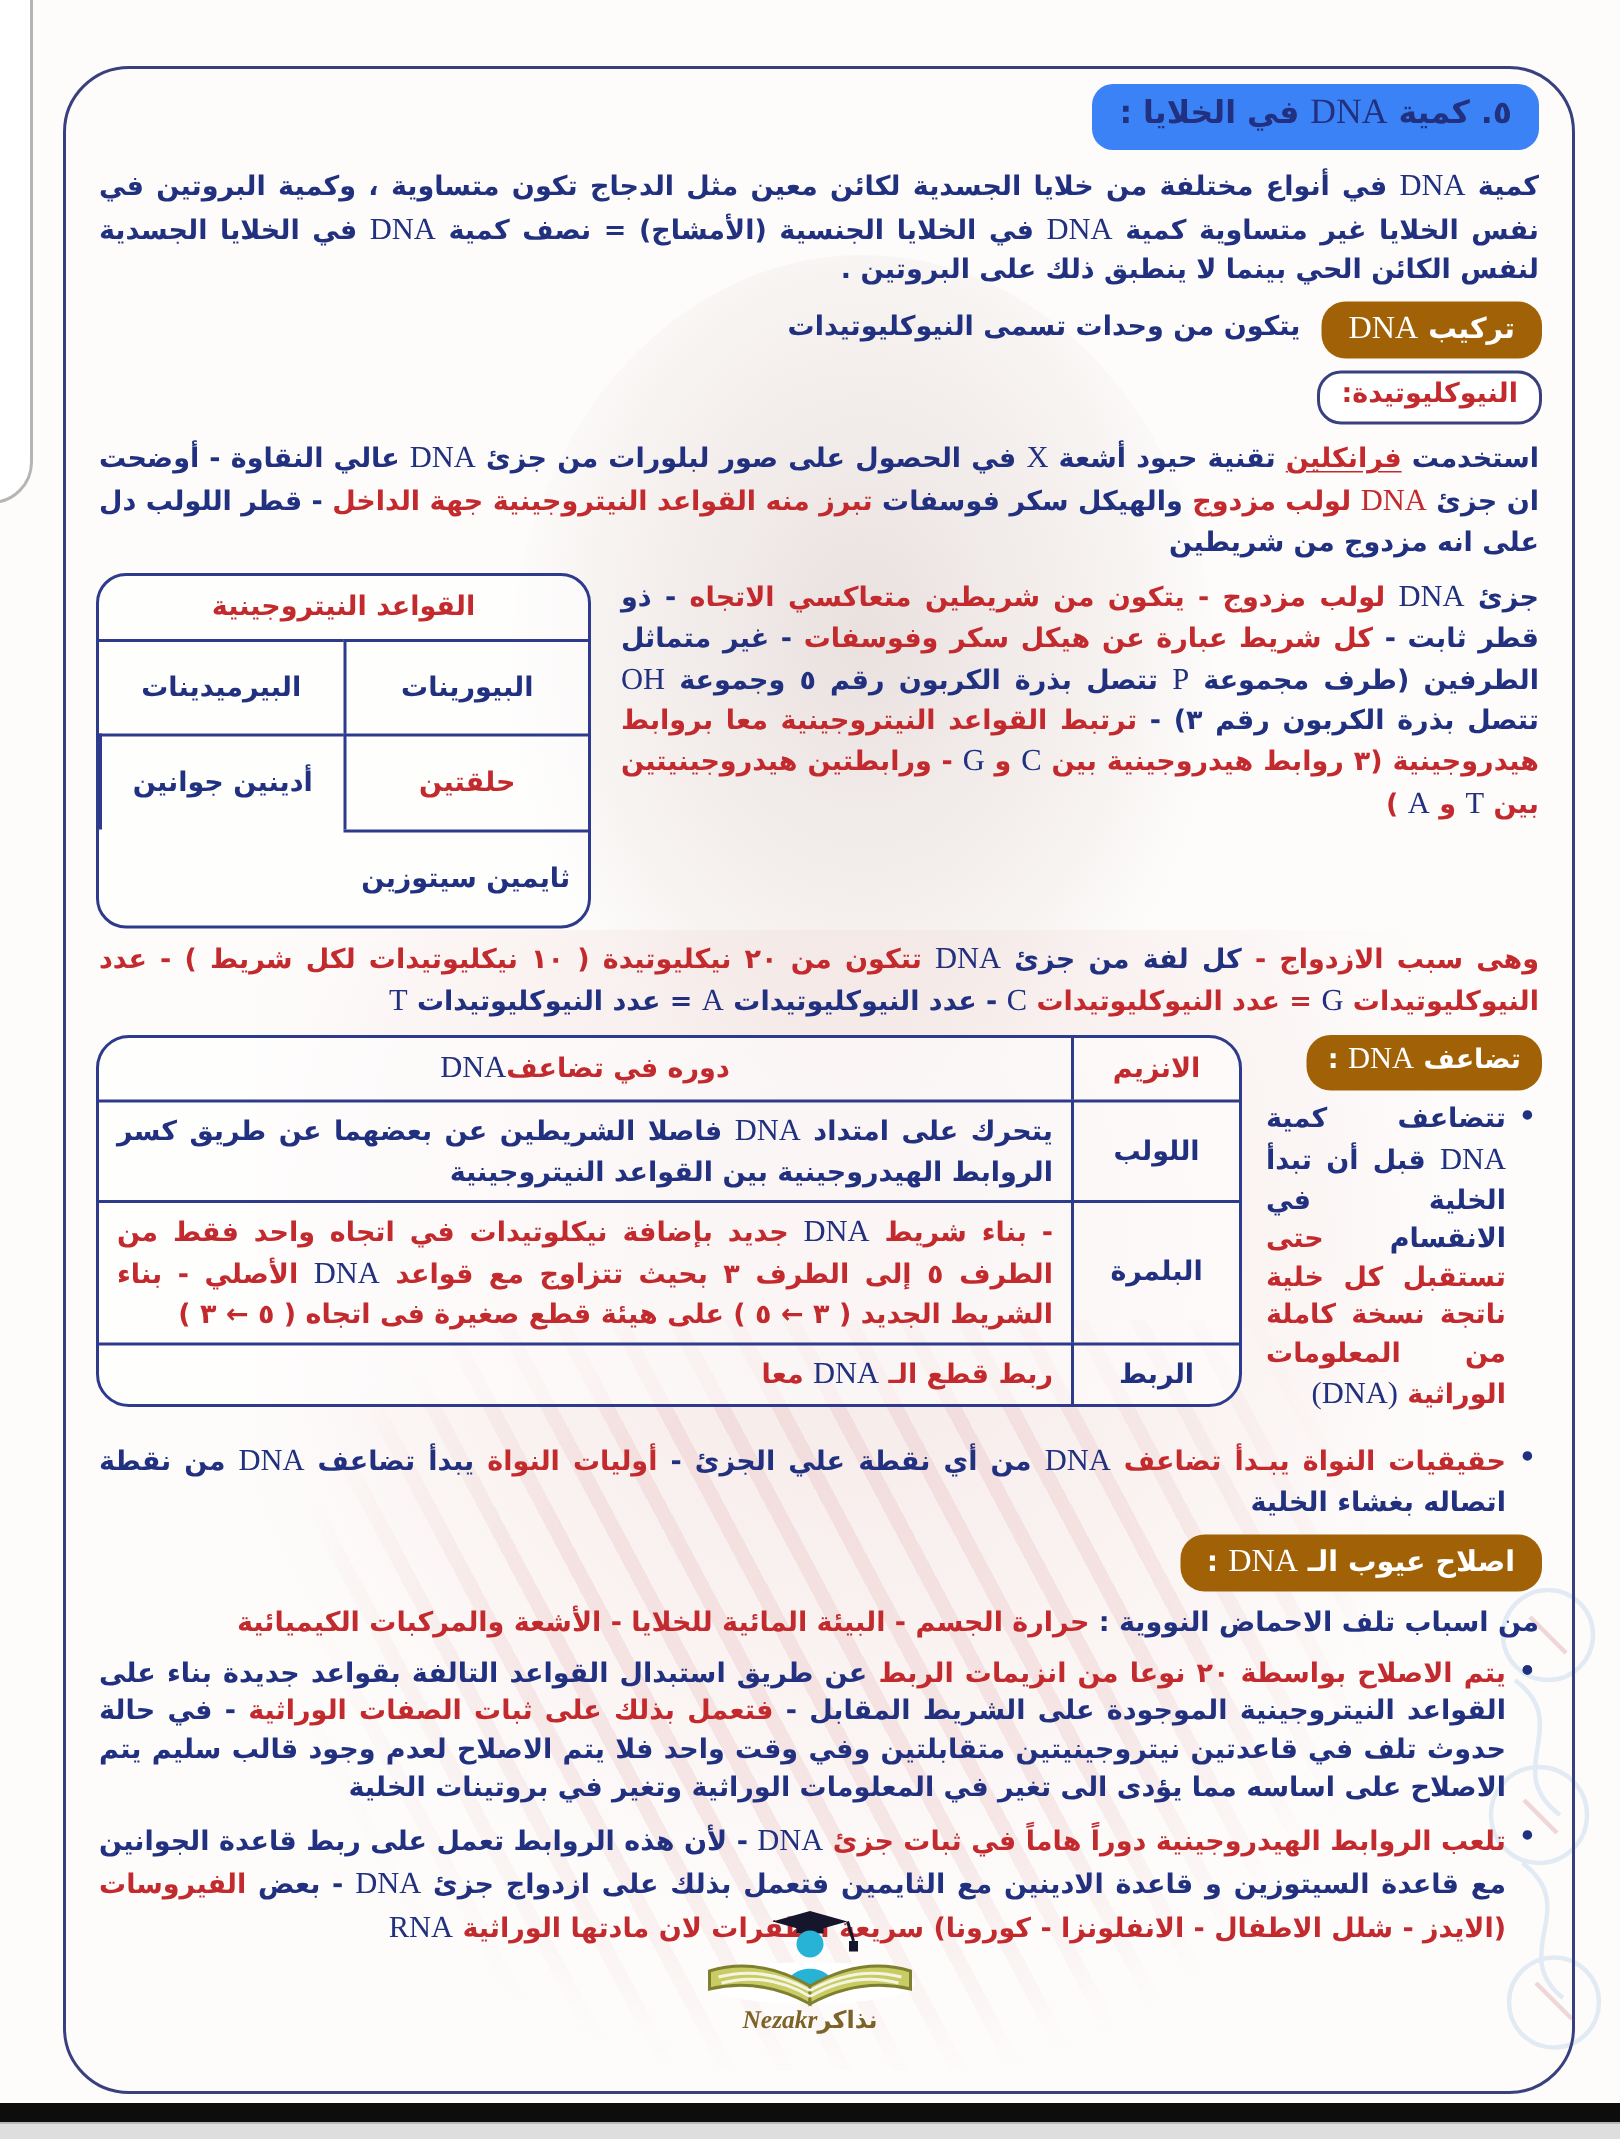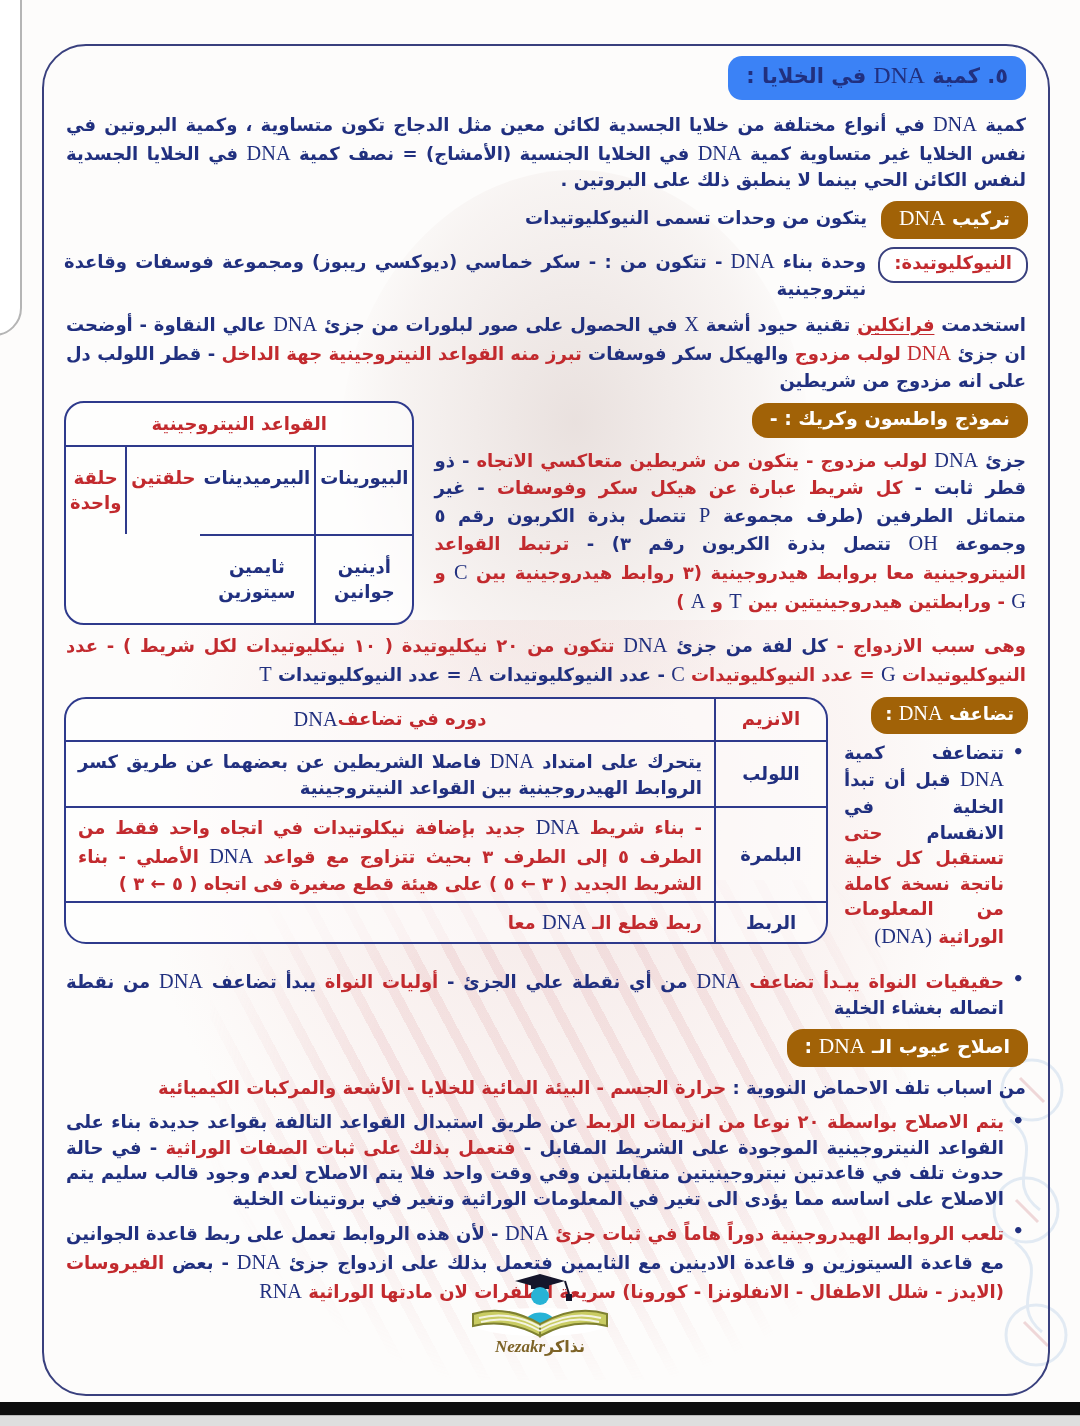--- a/index.html
+++ b/index.html
@@ -41,21 +41,21 @@
   .chip{display:inline-block;background:#a16207;border-radius:16px;padding:2px 18px 6px;font-size:19px;white-space:nowrap;}
   .chip-follow{padding-top:4px;}
   .nucleo{display:flex;gap:12px;align-items:flex-start;margin:0 0 8px;}
   .label-box{flex:0 0 auto;border:2px solid #39407e;border-radius:16px;background:#fff;
     padding:1px 14px 5px;color:#c22a2e;font-weight:bold;}
   .nucleo-text{flex:1;text-align:justify;}
 
   .band-watson{display:flex;gap:18px;margin:0 0 6px;}
   .w-col{flex:1;min-width:0;}
   .b-col{flex:0 0 330px;}
-  .btable{display:grid;grid-template-columns:1fr 1fr 1fr 1fr;border:2px solid #2e3a8c;border-radius:20px;
+  .btable{display:grid;grid-template-columns:1fr 1fr;border:2px solid #2e3a8c;border-radius:20px;
     overflow:hidden;background:rgba(255,255,255,.55);text-align:center;}
   .bt-title{grid-column:1/-1;color:#c22a2e;font-weight:bold;padding:8px 4px;}
   .bt-cell{border-top:2px solid #2e3a8c;padding:18px 4px;font-weight:bold;}
   .bt-cell.col-r{border-left:2px solid #2e3a8c;}
   .bt-cell.blue{color:#21307f;} .bt-cell.red{color:#c22a2e;}
 
   .band-rep{display:flex;gap:14px;margin:0 0 8px;}
   .rep-side{flex:0 0 186px;}
   .rep-side .chip{font-size:18px;padding:2px 14px 6px;margin-bottom:6px;}
   .side-text{display:inline;}
@@ -108,39 +108,34 @@
 
     <p class="para"><span class="seg-b">كمية </span><span class="seg-L">DNA</span><span class="seg-b"> في أنواع مختلفة من خلايا الجسدية لكائن معين مثل الدجاج تكون متساوية ، وكمية البروتين في نفس الخلايا غير متساوية كمية </span><span class="seg-L">DNA</span><span class="seg-b"> في الخلايا الجنسية (الأمشاج) = نصف كمية </span><span class="seg-L">DNA</span><span class="seg-b"> في الخلايا الجسدية لنفس الكائن الحي بينما لا ينطبق ذلك على البروتين .</span></p>
 
     <div class="chip-row">
       <span class="chip"><span class="seg-w">تركيب </span><span class="seg-Lw">DNA</span></span>
       <span class="chip-follow"><span class="seg-b">يتكون من وحدات تسمى النيوكليوتيدات</span></span>
     </div>
 
     <div class="nucleo">
       <span class="label-box">النيوكليوتيدة:</span>
-      <span class="nucleo-text"><span class="seg-b">وحدة بناء </span><span class="seg-L">DNA</span><span class="seg-b"> - تتكون من : - سكر خماسي (ديوكسي ريبوز) ومجموعة فوسفات وقاعدة نيتروجينية</span></span>
     </div>
 
     <p class="para"><span class="seg-b">استخدمت </span><span class="seg-u">فرانكلين</span><span class="seg-b"> تقنية حيود أشعة </span><span class="seg-L">X</span><span class="seg-b"> في الحصول على صور لبلورات من جزئ </span><span class="seg-L">DNA</span><span class="seg-b"> عالي النقاوة - أوضحت ان جزئ </span><span class="seg-LR">DNA</span><span class="seg-b"> </span><span class="seg-r">لولب مزدوج</span><span class="seg-b"> والهيكل سكر فوسفات </span><span class="seg-r">تبرز منه القواعد النيتروجينية جهة الداخل</span><span class="seg-b"> - قطر اللولب دل على انه مزدوج من شريطين</span></p>
 
     <div class="band-watson">
       <div class="w-col">
-        <div class="chip-row">
-          <span class="chip"><span class="seg-w">نموذج واطسون وكريك : -</span></span>
-        </div>
         <p class="para"><span class="seg-b">جزئ </span><span class="seg-L">DNA</span><span class="seg-b"> </span><span class="seg-r">لولب مزدوج - يتكون من شريطين متعاكسي الاتجاه</span><span class="seg-b"> - ذو قطر ثابت - </span><span class="seg-r">كل شريط عبارة عن هيكل سكر وفوسفات</span><span class="seg-b"> - غير متماثل الطرفين (طرف مجموعة </span><span class="seg-L">P</span><span class="seg-b"> تتصل بذرة الكربون رقم ٥ وجموعة </span><span class="seg-L">OH</span><span class="seg-b"> تتصل بذرة الكربون رقم ٣) - </span><span class="seg-r">ترتبط القواعد النيتروجينية معا بروابط هيدروجينية</span><span class="seg-r"> (٣ روابط هيدروجينية بين </span><span class="seg-L">C</span><span class="seg-r"> و </span><span class="seg-L">G</span><span class="seg-r"> - ورابطتين هيدروجينيتين بين </span><span class="seg-L">T</span><span class="seg-r"> و </span><span class="seg-L">A</span><span class="seg-r"> )</span></p>
       </div>
       <div class="b-col">
         <div class="btable">
           <div class="bt-title">القواعد النيتروجينية</div>
           <div class="bt-cell col-r blue">البيورينات</div>
           <div class="bt-cell blue">البيرميدينات</div>
           <div class="bt-cell col-r red">حلقتين</div>
-          <div class="bt-cell red">حلقة واحدة</div>
           <div class="bt-cell col-r blue">أدينين جوانين</div>
           <div class="bt-cell blue">ثايمين سيتوزين</div>
         </div>
       </div>
     </div>
 
     <p class="para"><span class="seg-r">وهى سبب الازدواج - </span><span class="seg-b">كل لفة من جزئ </span><span class="seg-L">DNA</span><span class="seg-r"> تتكون من ٢٠ نيكليوتيدة ( ١٠ نيكليوتيدات لكل شريط ) - </span><span class="seg-r">عدد النيوكليوتيدات </span><span class="seg-L">G</span><span class="seg-r"> = عدد النيوكليوتيدات </span><span class="seg-L">C</span><span class="seg-b"> - عدد النيوكليوتيدات </span><span class="seg-L">A</span><span class="seg-b"> = عدد النيوكليوتيدات </span><span class="seg-L">T</span></p>
 
     <div class="band-rep">
       <aside class="rep-side">

